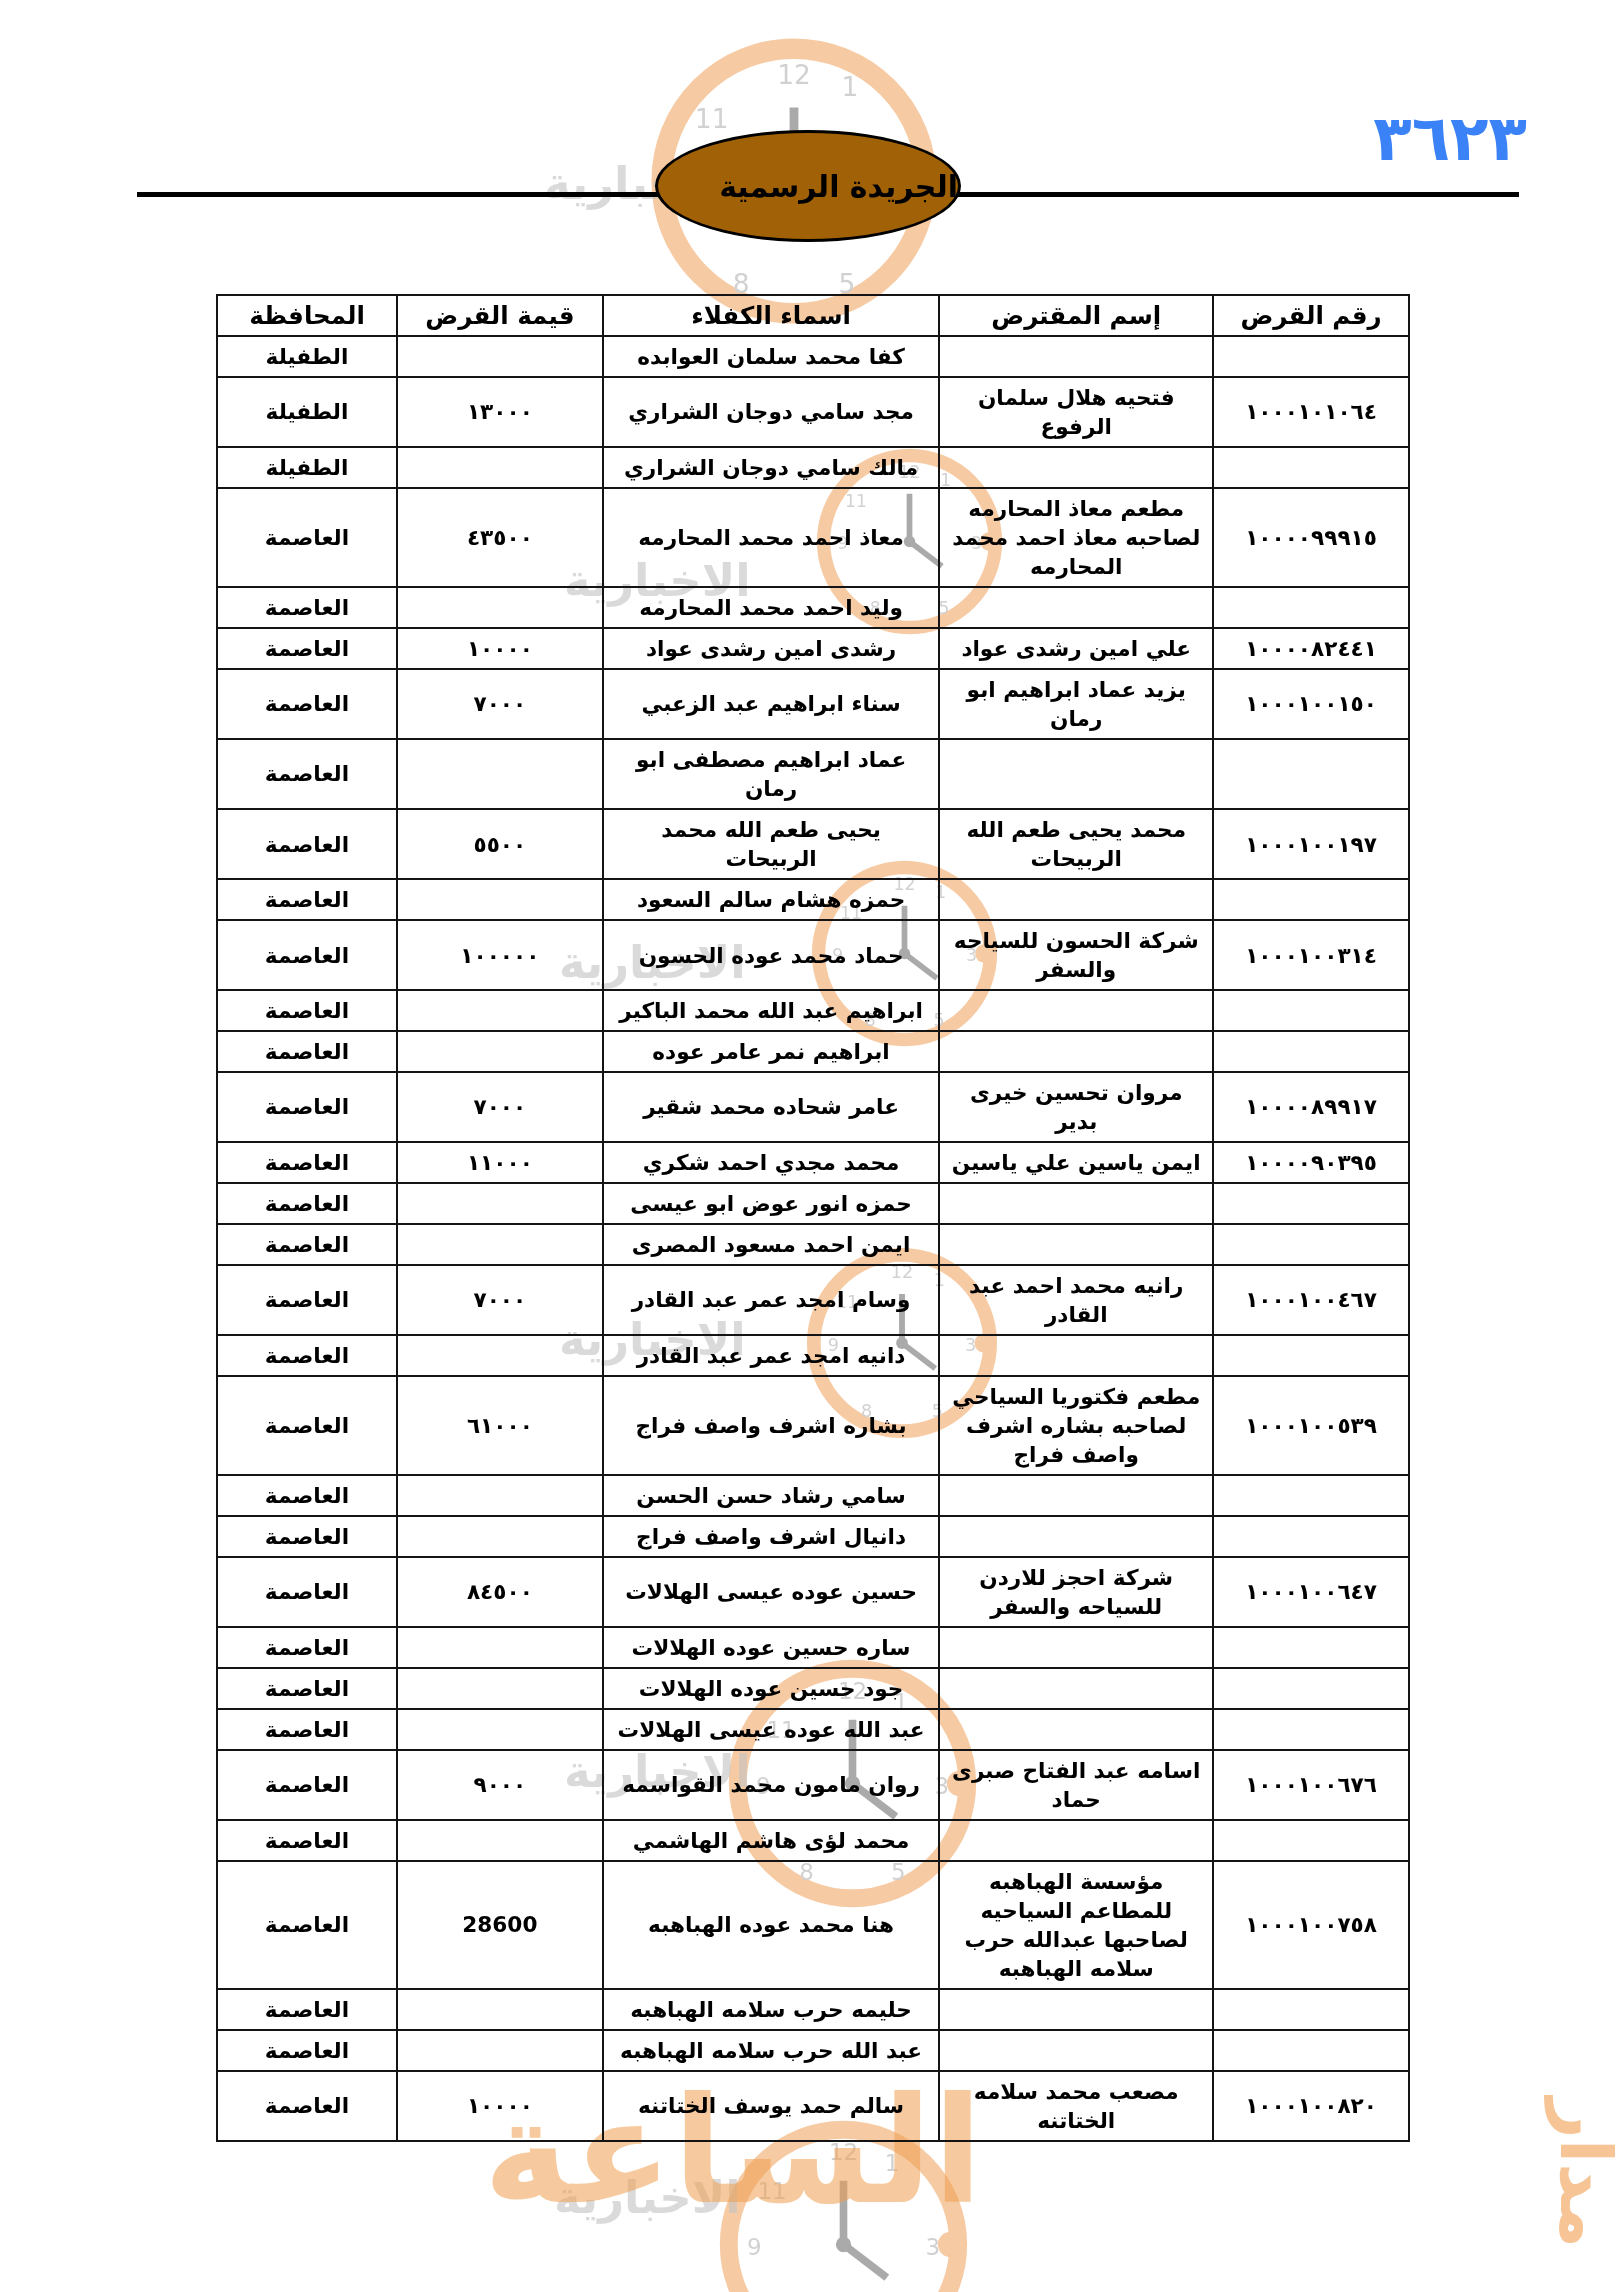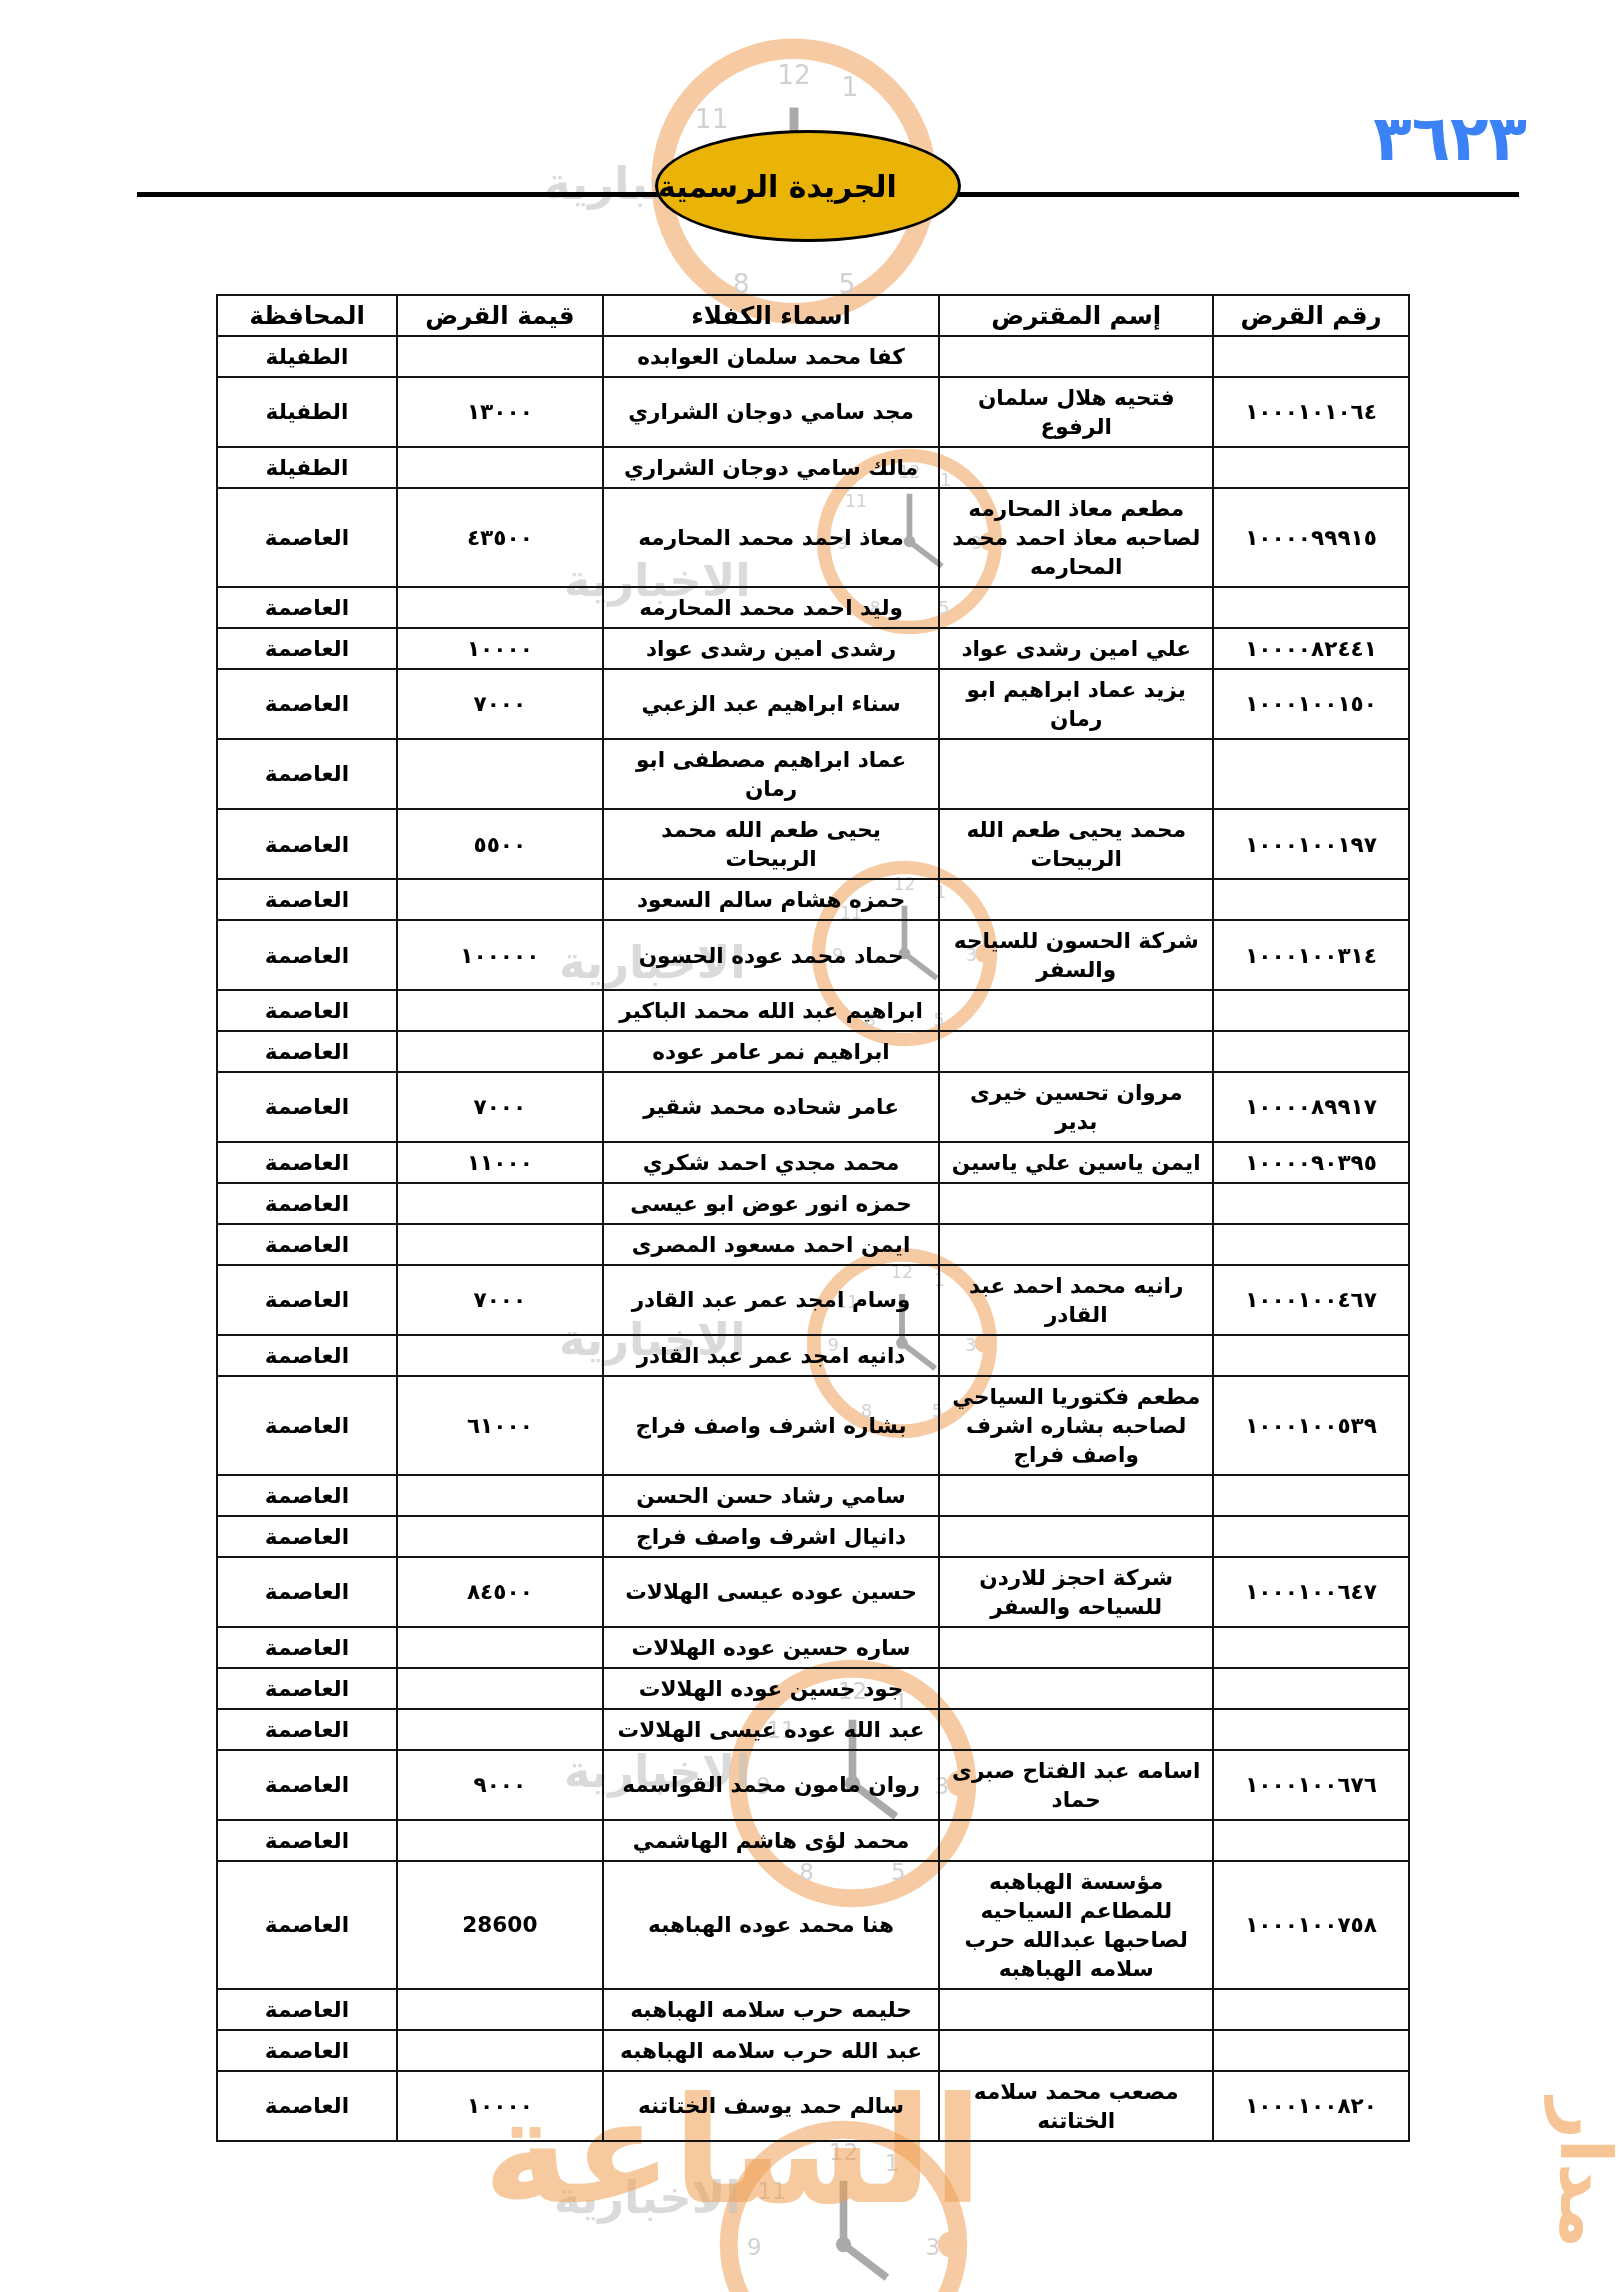--- a/index.html
+++ b/index.html
@@ -52,26 +52,26 @@
     height: 4.9px;
     background: #000;
     z-index: 1;
   }
   .gazette-oval {
     position: absolute;
     left: 655px;
     top: 130px;
     width: 306px;
     height: 112px;
-    background: #eab308;
+    background: #a16207;
     border: 3.9px solid #000;
     border-radius: 50%;
     display: flex;
     align-items: center;
-    justify-content: flex-end;
+    justify-content: flex-start;
     z-index: 2;
   }
   .gazette-title {
     font-size: 30px;
     font-weight: bold;
     color: #000;
   }
   .page-number {
     position: absolute;
     right: 94px;

